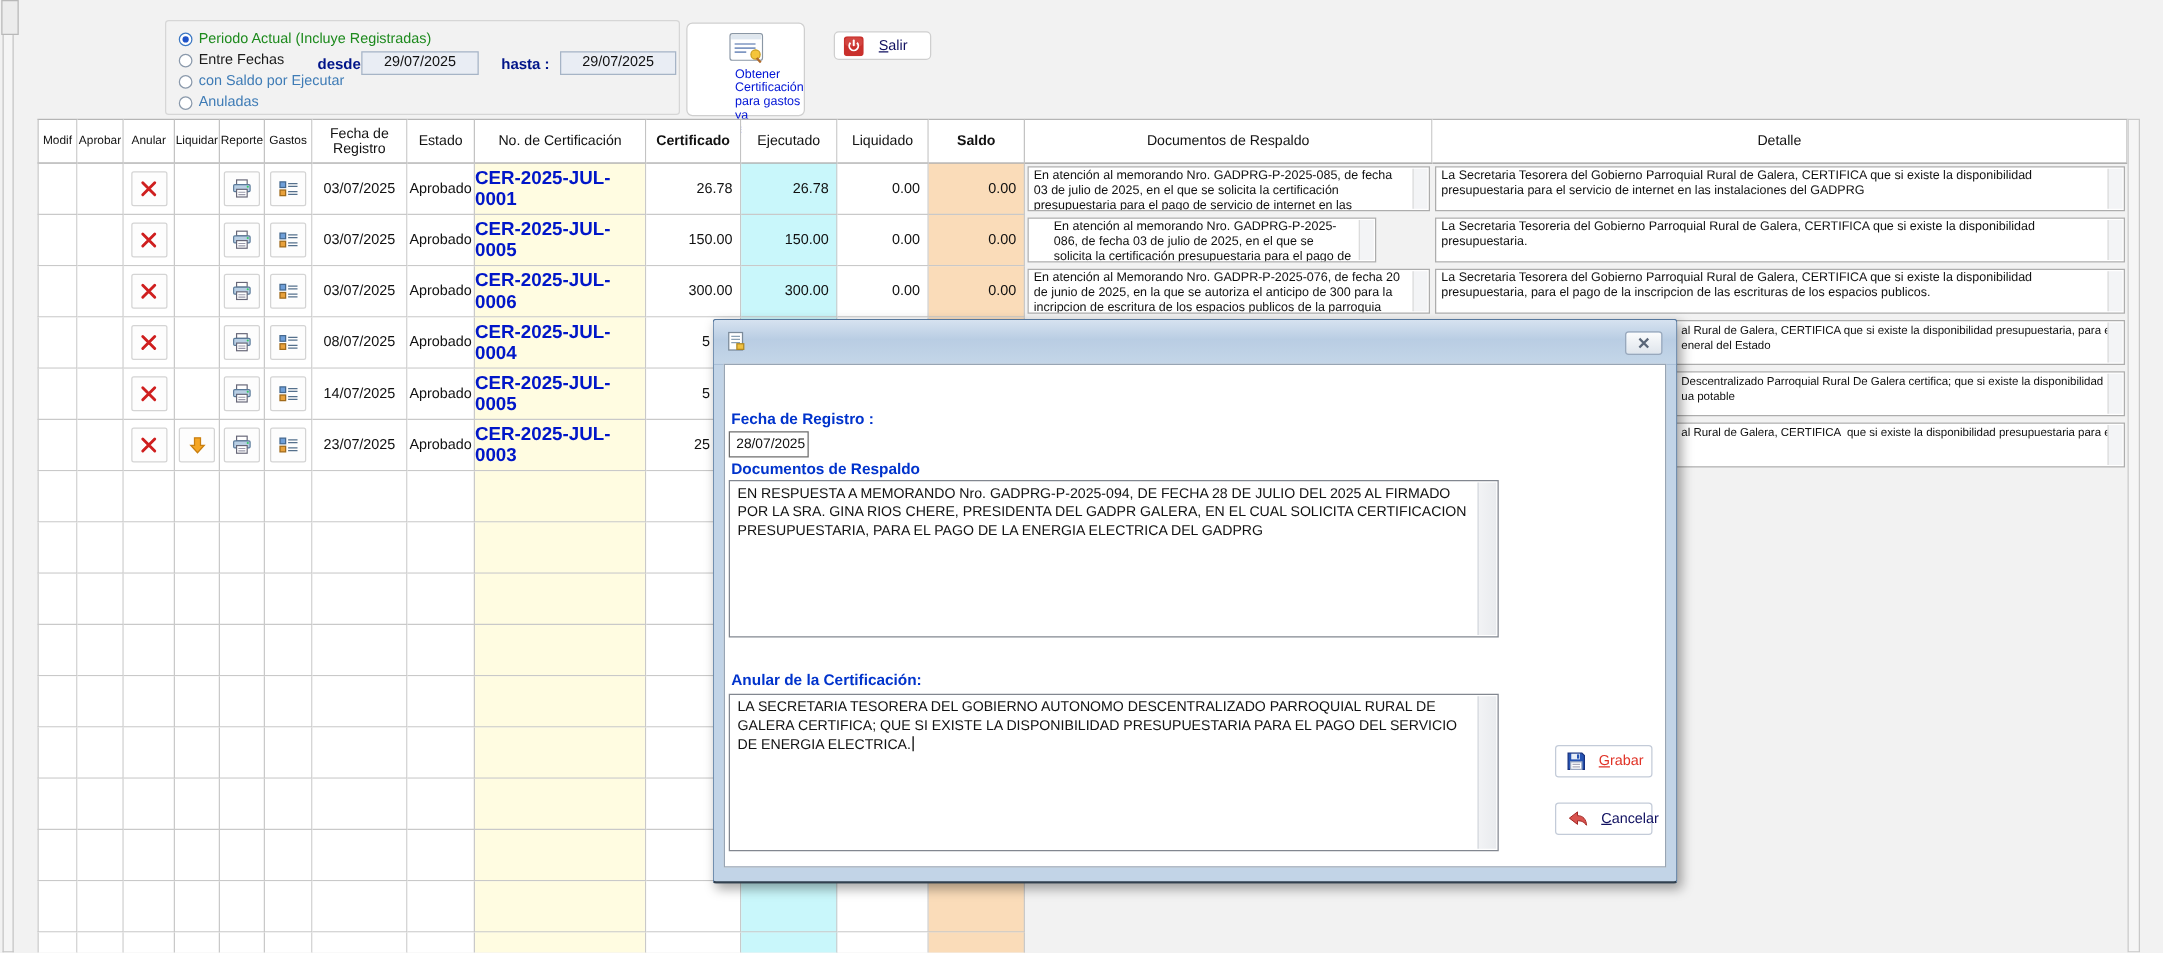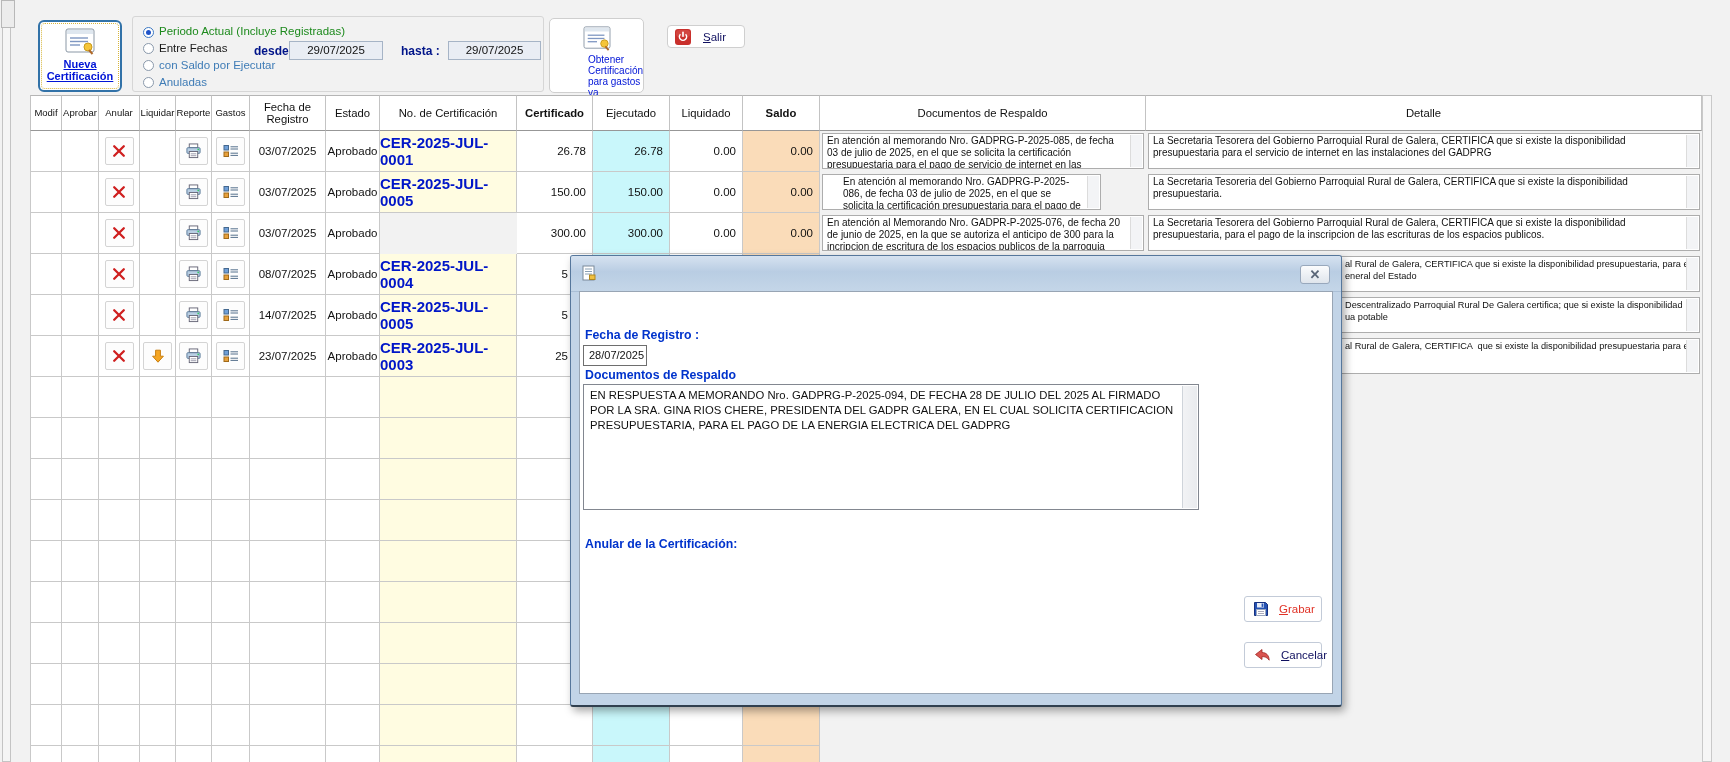--- a/index.html
+++ b/index.html
@@ -106,37 +106,23 @@
   .lab.red{color:var(--red-label,#e03226);}
   .lab.navy{color:#101060;}
 </style>
 </head>
 <body>
 
 <div class="app">
 
   <div class="left-strip"></div>
 
-  <button class="btn-nueva">
-    <span class="ig">
-      <svg width="34" height="28" viewBox="0 0 34 28">
-          <rect x="3" y="2" width="28" height="23" rx="2" fill="#fff" stroke="#8a97a5"></rect>
-          <rect x="4" y="3" width="26" height="4" fill="#dfe7ef"></rect>
-          <line x1="7" y1="11" x2="25" y2="11" stroke="#7f97c2" stroke-width="1.4"></line>
-          <line x1="7" y1="14.5" x2="25" y2="14.5" stroke="#7f97c2" stroke-width="1.4"></line>
-          <line x1="7" y1="18" x2="17" y2="18" stroke="#7f97c2" stroke-width="1.4"></line>
-          <circle cx="25" cy="20" r="4" fill="#f5c53a" stroke="#c99b1d"></circle>
-          <path d="M26 23 l3.5 4" stroke="#b06a2a" stroke-width="2"></path>
-        </svg>
-    </span>
-    <span class="lab">Nueva Certificación</span>
-  </button>
 
   <div class="filter-panel">
-    <div class="f-row" style="top:7px;align-items:flex-end;">
+    <div class="f-row" style="top:7px;">
       <span class="radio on"></span>
       <span class="f-lab f-green">Periodo Actual (Incluye Registradas)</span>
     </div>
     <div class="f-row" style="top:24px;">
       <span class="radio"></span>
       <span class="f-lab f-dark">Entre Fechas</span>
     </div>
     <div class="f-row" style="top:41px;">
       <span class="radio"></span>
       <span class="f-lab f-blue">con Saldo por Ejecutar</span>
@@ -339,20 +325,23 @@
                   <line x1="7.5" y1="3.8" x2="15" y2="3.8" stroke="#55708c"></line>
                   <line x1="7.5" y1="6" x2="15" y2="6" stroke="#55708c"></line>
                   <line x1="7.5" y1="10.2" x2="15" y2="10.2" stroke="#55708c"></line>
                   <line x1="7.5" y1="12.4" x2="15" y2="12.4" stroke="#55708c"></line>
                 </svg>
               </span>
             </span>
           </div>
           <div class="c" style="left: 250px; width: 76px;">03/07/2025</div>
           <div class="c" style="left: 326px; width: 54px;">Aprobado</div>
+          <div class="c bg-y" style="left: 380px; width: 137px;">
+            <span class="cer">CER-2025-JUL-0006</span>
+          </div>
           <div class="c num" style="left: 517px; width: 76px;">300.00</div>
           <div class="c bg-c num" style="left: 593px; width: 77px;">300.00</div>
           <div class="c num" style="left: 670px; width: 73px;">0.00</div>
           <div class="c bg-o num" style="left: 743px; width: 77px;">0.00</div>
           <div class="memo" style="left: 822px; width: 322px;">En atención al Memorando Nro. GADPR-P-2025-076, de fecha 20 de junio de 2025, en la que se autoriza el anticipo de 300 para la incripcion de escritura de los espacios publicos de la parroquia Galera</div>
           <div class="memo" style="left: 1148px; width: 552px;">La  Secretaria Tesorera del Gobierno Parroquial Rural de Galera, CERTIFICA  que si existe la disponibilidad presupuestaria, para el pago de la inscripcion de las escrituras de los espacios publicos.</div>
         </div>
         <div class="g-row" style="top: 254px; height: 41px;">
           <div class="c first" style="left: 30px; width: 32px;"></div>
           <div class="c" style="left: 62px; width: 37px;"></div>
@@ -693,20 +682,23 @@
 
     <div class="dlg-lbl" style="left:14px;top:72px;">Fecha de Registro :</div>
     <div class="dlg-date">28/07/2025</div>
 
     <div class="dlg-lbl" style="left:14px;top:112px;">Documentos de Respaldo</div>
     <div class="ta" style="top:128px;">
       <div class="ta-text">EN RESPUESTA A MEMORANDO Nro. GADPRG-P-2025-094, DE FECHA 28 DE JULIO DEL 2025 AL FIRMADO POR LA SRA. GINA RIOS CHERE, PRESIDENTA DEL GADPR GALERA, EN EL CUAL SOLICITA CERTIFICACION PRESUPUESTARIA, PARA EL PAGO DE LA ENERGIA ELECTRICA DEL GADPRG</div>
     </div>
 
     <div class="dlg-lbl" style="left:14px;top:281px;">Anular de la Certificación:</div>
+    <div class="ta" style="top:299px;">
+      <div class="ta-text"><span>LA SECRETARIA TESORERA DEL GOBIERNO AUTONOMO DESCENTRALIZADO PARROQUIAL RURAL DE GALERA CERTIFICA; QUE SI EXISTE LA DISPONIBILIDAD PRESUPUESTARIA PARA EL PAGO DEL SERVICIO DE ENERGIA ELECTRICA.</span><span class="caret"></span></div>
+    </div>
 
     <button class="dlg-btn" style="top:340px;">
       <span class="ig">
         <svg width="16" height="16" viewBox="0 0 16 16">
             <path d="M1.5 1.5 h11 l2 2 v11 h-13 z" fill="#2553b4" stroke="#16307f"></path>
             <rect x="4" y="2" width="7" height="4.5" fill="#e8eef8"></rect>
             <rect x="8.6" y="2.5" width="1.8" height="3.4" fill="#2553b4"></rect>
             <rect x="3.5" y="8.5" width="9" height="6" fill="#fff" stroke="#9aa7c0"></rect>
             <line x1="5" y1="10.5" x2="11" y2="10.5" stroke="#aab"></line>
             <line x1="5" y1="12.5" x2="11" y2="12.5" stroke="#aab"></line>

